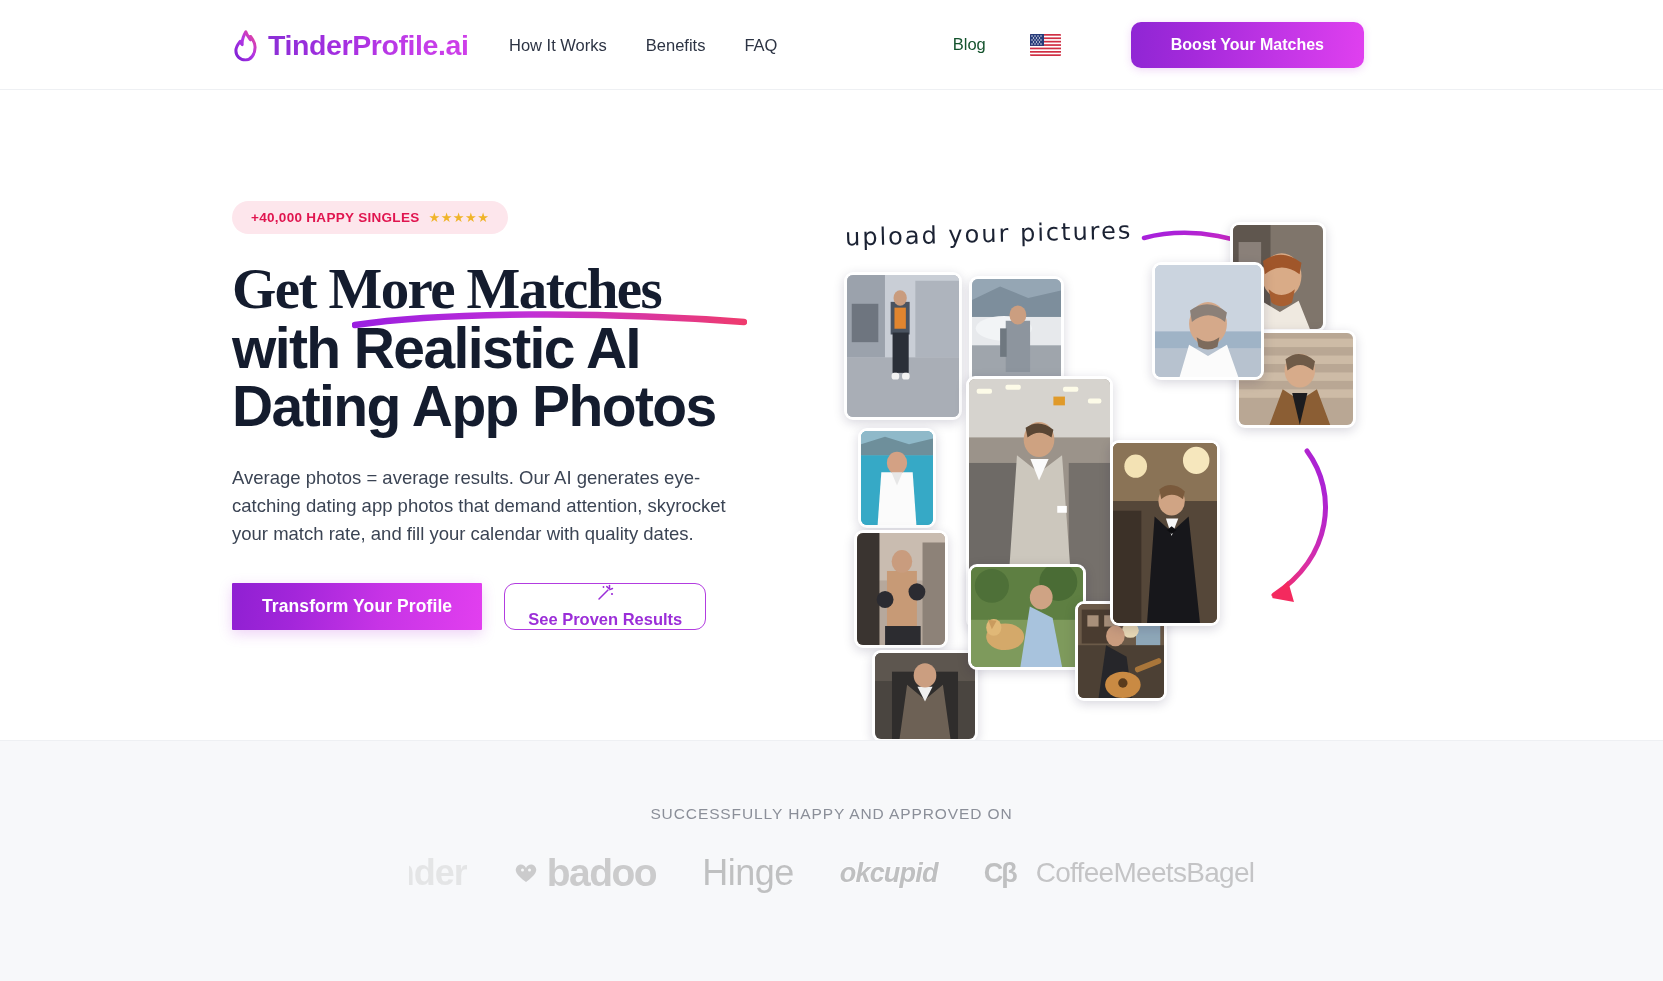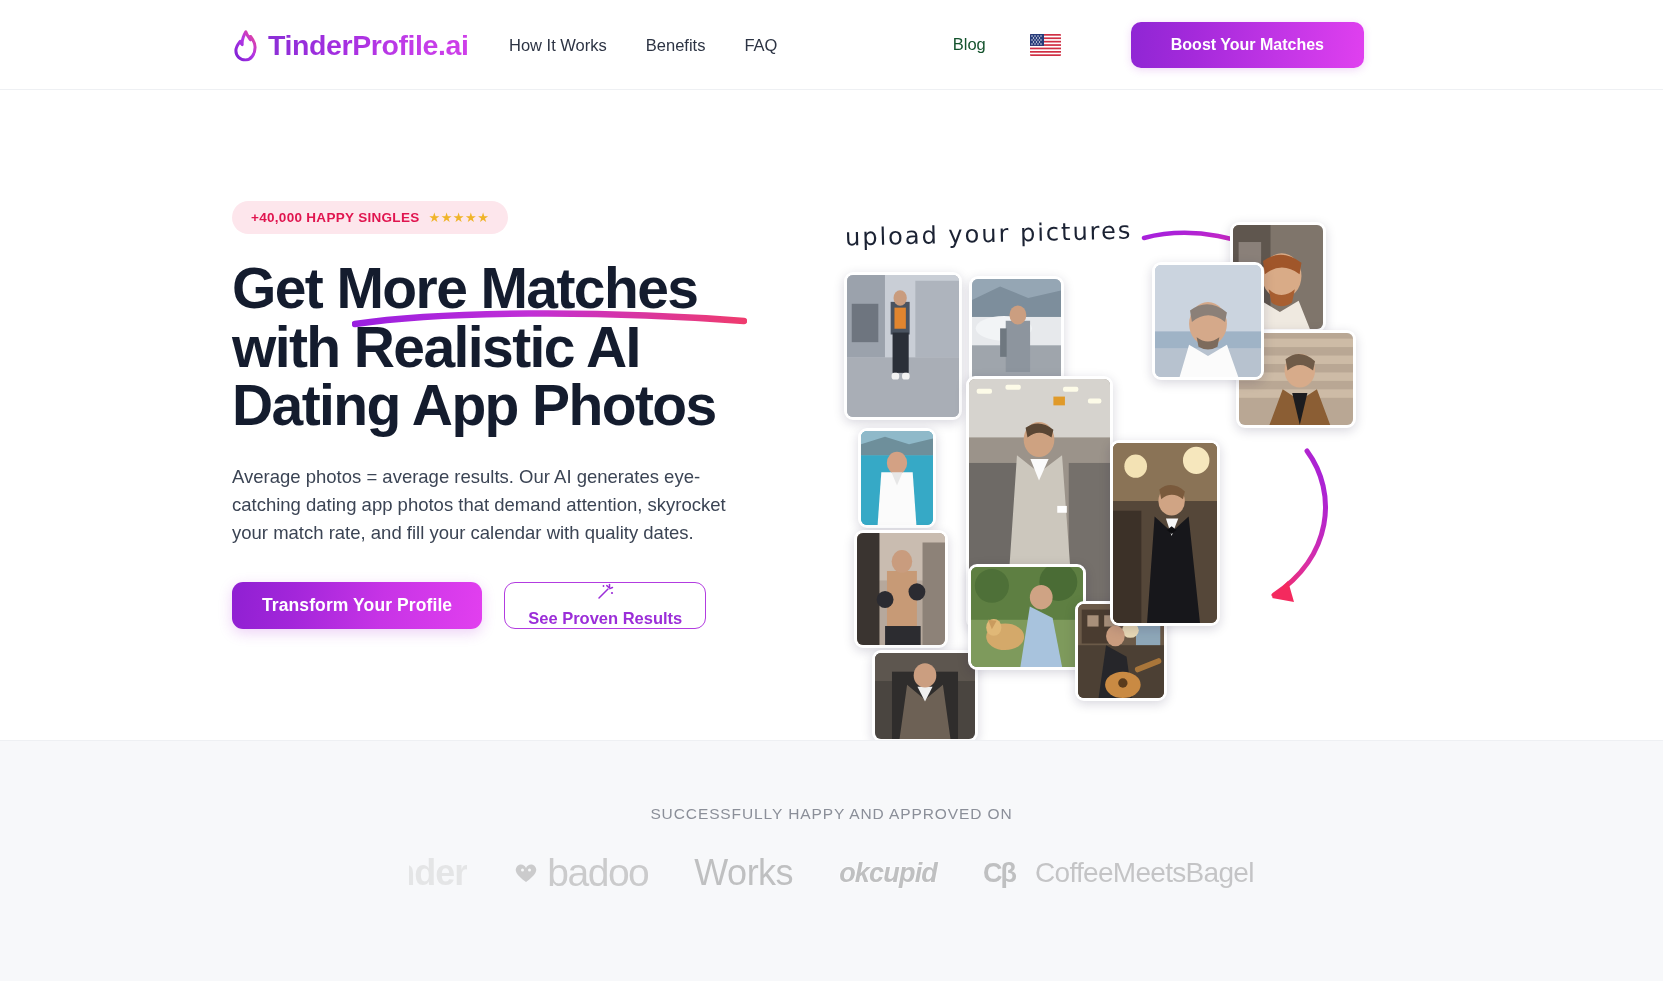--- a/index.html
+++ b/index.html
@@ -131,21 +131,21 @@
 
   .headline {
     font-size: 57px;
     line-height: 1.03;
     font-weight: 700;
     letter-spacing: -1.6px;
     color: #141c2e;
     margin-bottom: 28px;
     position: relative;
   }
-  .headline .hl-wrap { position: relative; display: inline-block; }
+  .headline .hl-wrap { position: relative; display: inline-block; font-family: Liberation Serif, serif; }
   .swoosh {
     position: absolute;
     left: 120px;
     top: 48px;
     width: 395px;
     height: 22px;
     pointer-events: none;
   }
 
   .subtext {
@@ -156,21 +156,21 @@
     margin-bottom: 35px;
   }
 
   .btn-row { display: flex; align-items: center; gap: 22px; }
   .btn-primary {
     background: linear-gradient(97deg, #8f20d2 0%, #a326da 25%, #c734e6 60%, #e23fef 100%);
     color: #fff;
     font-size: 17.5px;
     font-weight: 700;
     border: none;
-    border-radius: 11px;
+    border-radius: 1px;
     padding: 0 30px;
     height: 47px;
     cursor: pointer;
     white-space: nowrap;
     letter-spacing: 0.1px;
     box-shadow: 0 4px 14px rgba(175,45,215,0.22);
   }
   .btn-secondary {
     background: #fff;
     border: 1.6px solid #b23ce0;
@@ -248,21 +248,21 @@
     display: flex;
     align-items: center;
     gap: 8px;
     color: #7a7f88;
     white-space: nowrap;
   }
   .logo-tinder {
     font-size: 36px; font-weight: 700; color: #c8ccd2; letter-spacing: -1px;
     overflow: hidden; width: 58px; direction: rtl; text-align: left;
   }
-  .logo-badoo { font-size: 39px; font-weight: 400; color: #8a8f97; letter-spacing: -1.5px; }
+  .logo-badoo { font-size: 39px; font-weight: 700; color: #8a8f97; letter-spacing: -1.5px; }
   .logo-hinge { font-size: 36px; font-weight: 400; color: #6f747c; letter-spacing: -0.5px; }
   .logo-okcupid {
     font-size: 27px; font-weight: 800; font-style: italic; color: #6f747c;
     letter-spacing: -0.8px; -webkit-text-stroke: 2px #fff; paint-order: stroke fill;
   }
   .logo-cmb { font-size: 28px; font-weight: 400; color: #7a7f88; letter-spacing: -0.7px; }
   .cmb-mark { font-size: 27px; font-weight: 700; letter-spacing: -2px; color: #6f747c; margin-right: 12px; }
   .heart-badoo { width: 26px; height: 22px; display:block; }
 </style>
 </head>
@@ -596,21 +596,21 @@
     <div class="logo-item">
       <svg class="heart-badoo" viewBox="0 0 26 22">
         <path d="M13 20 C 3 13, 1 8, 4 4.5 C 7 1, 11.5 2.5, 13 6 C 14.5 2.5, 19 1, 22 4.5 C 25 8, 23 13, 13 20 Z" fill="#8a8f97"></path>
         <circle cx="9.5" cy="8" r="1.5" fill="#f7f8fa"></circle>
         <circle cx="16.5" cy="8" r="1.5" fill="#f7f8fa"></circle>
       </svg>
       <span class="logo-badoo">badoo</span>
     </div>
 
     <div class="logo-item">
-      <span class="logo-hinge">Works</span>
+      <span class="logo-hinge">Hinge</span>
     </div>
 
     <div class="logo-item">
       <span class="logo-okcupid">okcupid</span>
     </div>
 
     <div class="logo-item">
       <span class="cmb-mark">Cβ</span>
       <span class="logo-cmb">CoffeeMeetsBagel</span>
     </div>

